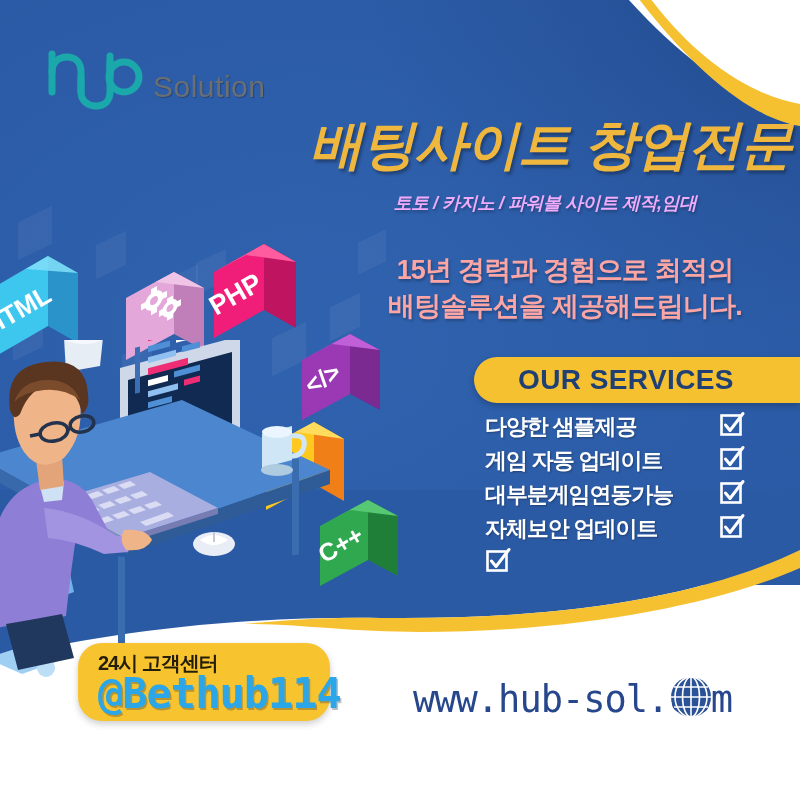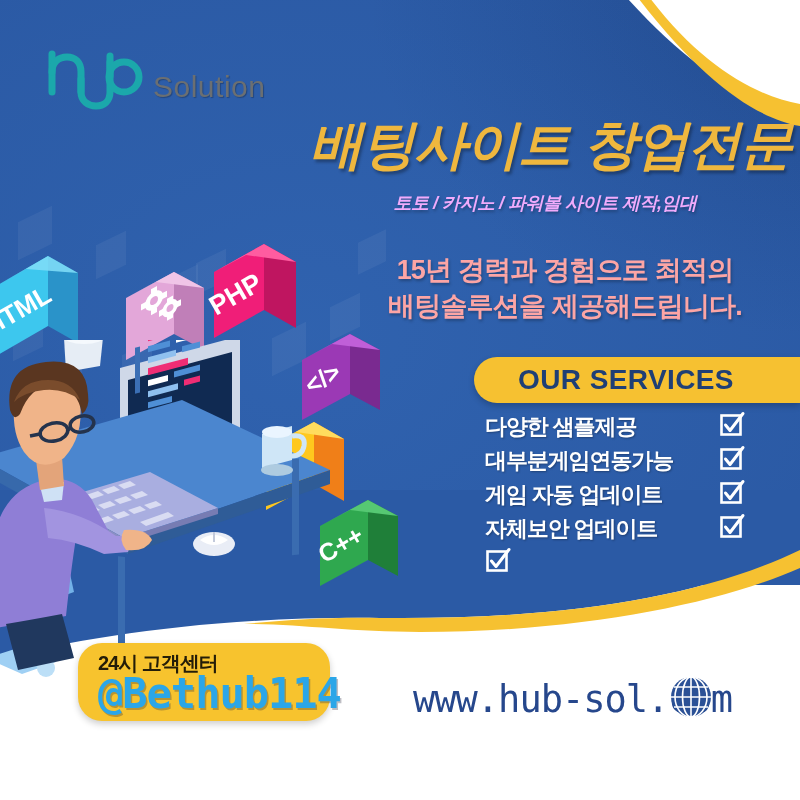--- a/index.html
+++ b/index.html
@@ -179,30 +179,30 @@
     <div class="svc-row">
       <span class="svc-label">다양한 샘플제공</span>
       <span class="svc-check">
         <svg width="26" height="26" viewBox="0 0 26 26" style="overflow:visible">
           <rect x="2.5" y="3.5" width="19" height="19" fill="none" stroke="#ffffff" stroke-width="2.6"></rect>
           <path d="M6.5 13 L11 18.5 L24 1.5" fill="none" stroke="#ffffff" stroke-width="3" stroke-linecap="round" stroke-linejoin="round"></path>
         </svg>
       </span>
     </div>
     <div class="svc-row">
-      <span class="svc-label">대부분게임연동가능</span>
+      <span class="svc-label">게임 자동 업데이트</span>
       <span class="svc-check">
         <svg width="26" height="26" viewBox="0 0 26 26" style="overflow:visible">
           <rect x="2.5" y="3.5" width="19" height="19" fill="none" stroke="#ffffff" stroke-width="2.6"></rect>
           <path d="M6.5 13 L11 18.5 L24 1.5" fill="none" stroke="#ffffff" stroke-width="3" stroke-linecap="round" stroke-linejoin="round"></path>
         </svg>
       </span>
     </div>
     <div class="svc-row">
-      <span class="svc-label">게임 자동 업데이트</span>
+      <span class="svc-label">대부분게임연동가능</span>
       <span class="svc-check">
         <svg width="26" height="26" viewBox="0 0 26 26" style="overflow:visible">
           <rect x="2.5" y="3.5" width="19" height="19" fill="none" stroke="#ffffff" stroke-width="2.6"></rect>
           <path d="M6.5 13 L11 18.5 L24 1.5" fill="none" stroke="#ffffff" stroke-width="3" stroke-linecap="round" stroke-linejoin="round"></path>
         </svg>
       </span>
     </div>
     <div class="svc-row">
       <span class="svc-label">자체보안 업데이트</span>
       <span class="svc-check">

